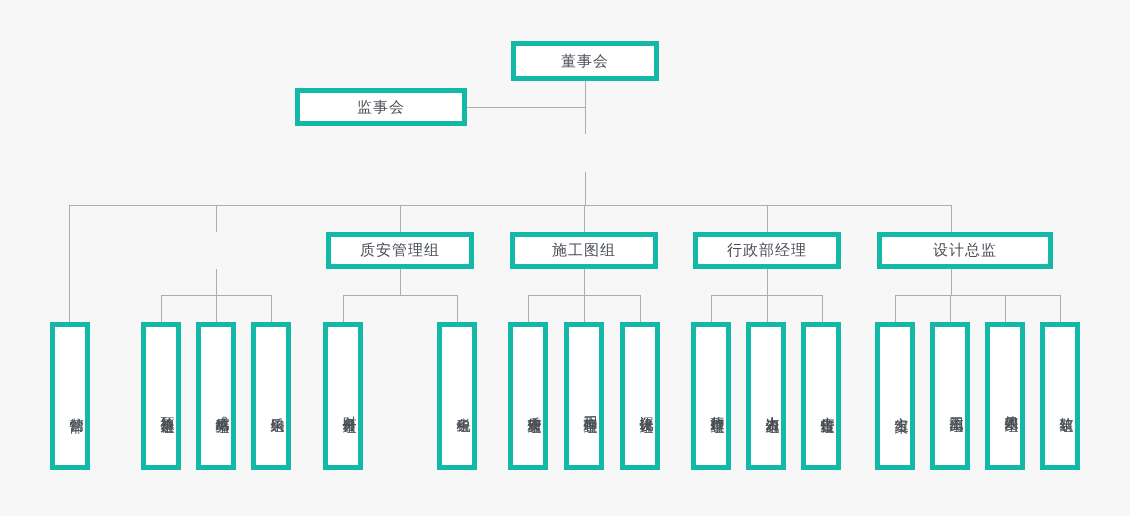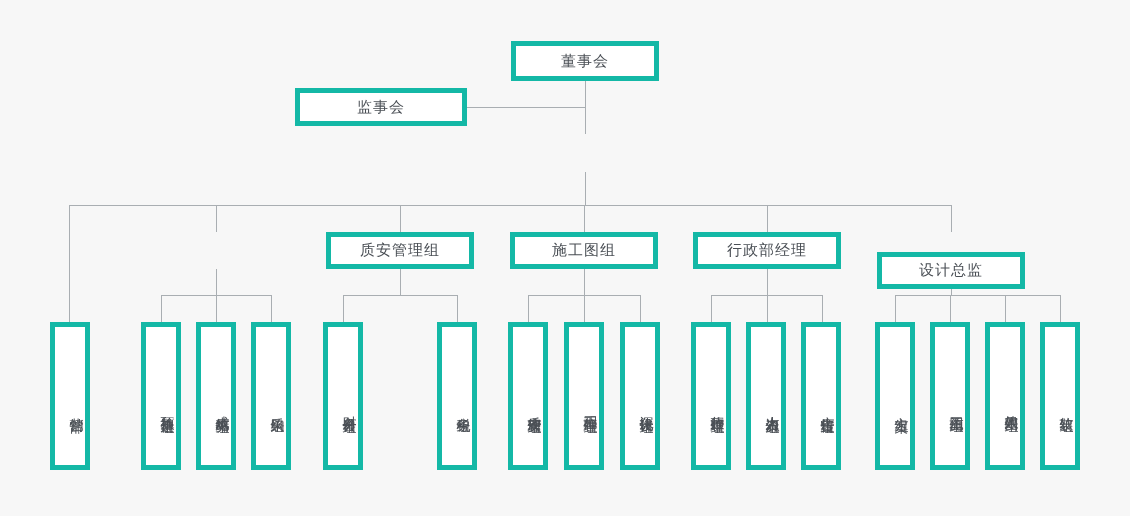--- a/index.html
+++ b/index.html
@@ -122,21 +122,21 @@
 
   <div class="node h" style="left:326px; top:232px; width:148px; height:37px;">
     <span class="txt">质安管理组</span>
   </div>
   <div class="node h" style="left:510px; top:232px; width:148px; height:37px;">
     <span class="txt">施工图组</span>
   </div>
   <div class="node h" style="left:693px; top:232px; width:148px; height:37px;">
     <span class="txt">行政部经理</span>
   </div>
-  <div class="node h" style="left:877px; top:232px; width:148px; height:37px;margin-top:20px;">
+  <div class="node h" style="left:877px; top:232px; width:176px; height:37px;">
     <span class="txt">设计总监</span>
   </div>
 
   <div class="node v" style="left:50px; top:322px; width:40px; height:148px;">
     <span class="txt">营销部</span>
   </div>
 
   <div class="node v" style="left:141px; top:322px; width:40px; height:148px;">
     <span class="txt">预算造价组</span>
   </div>

